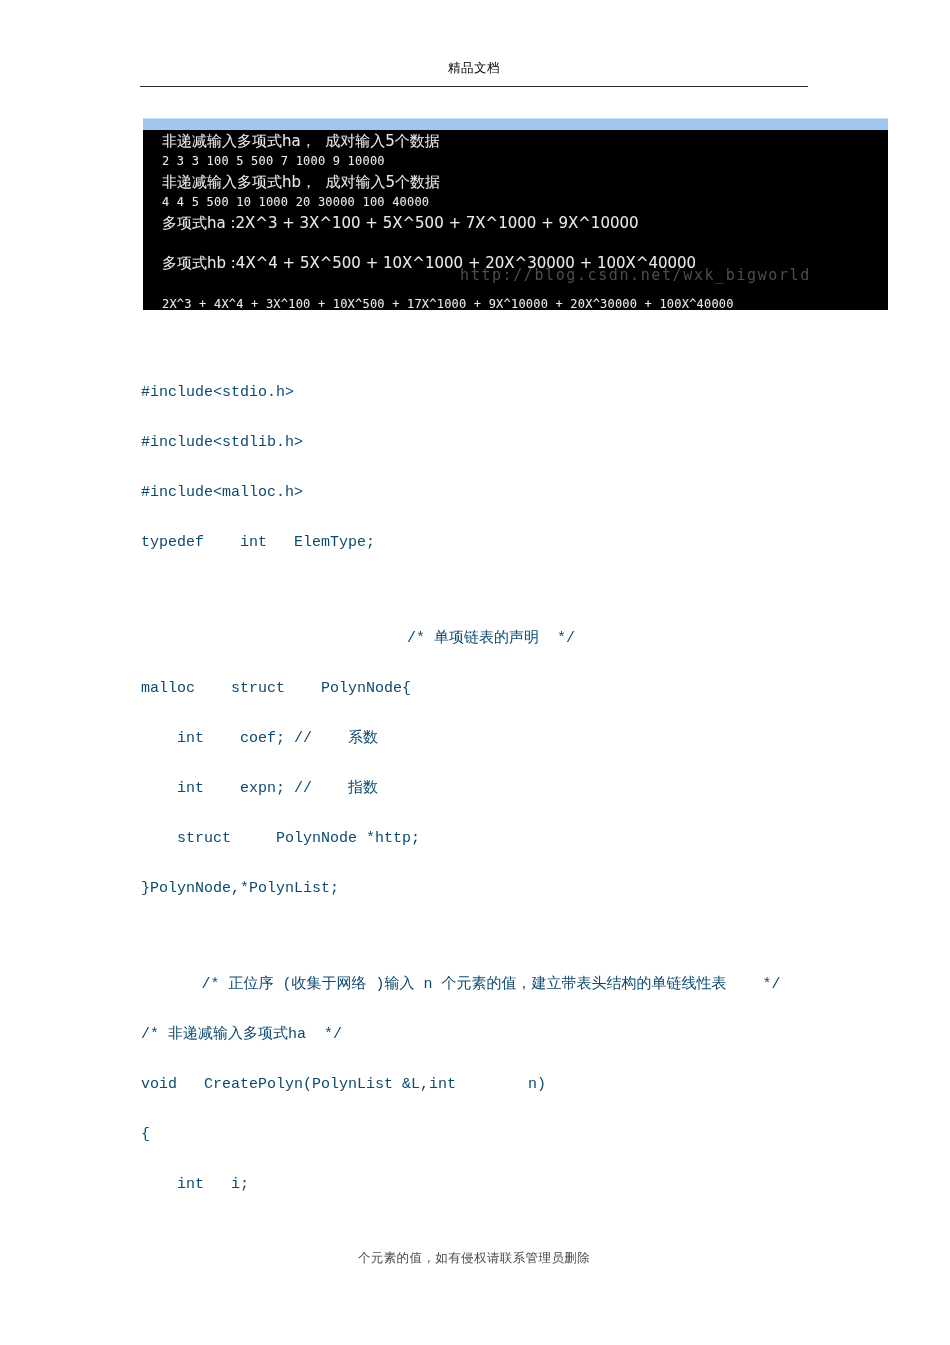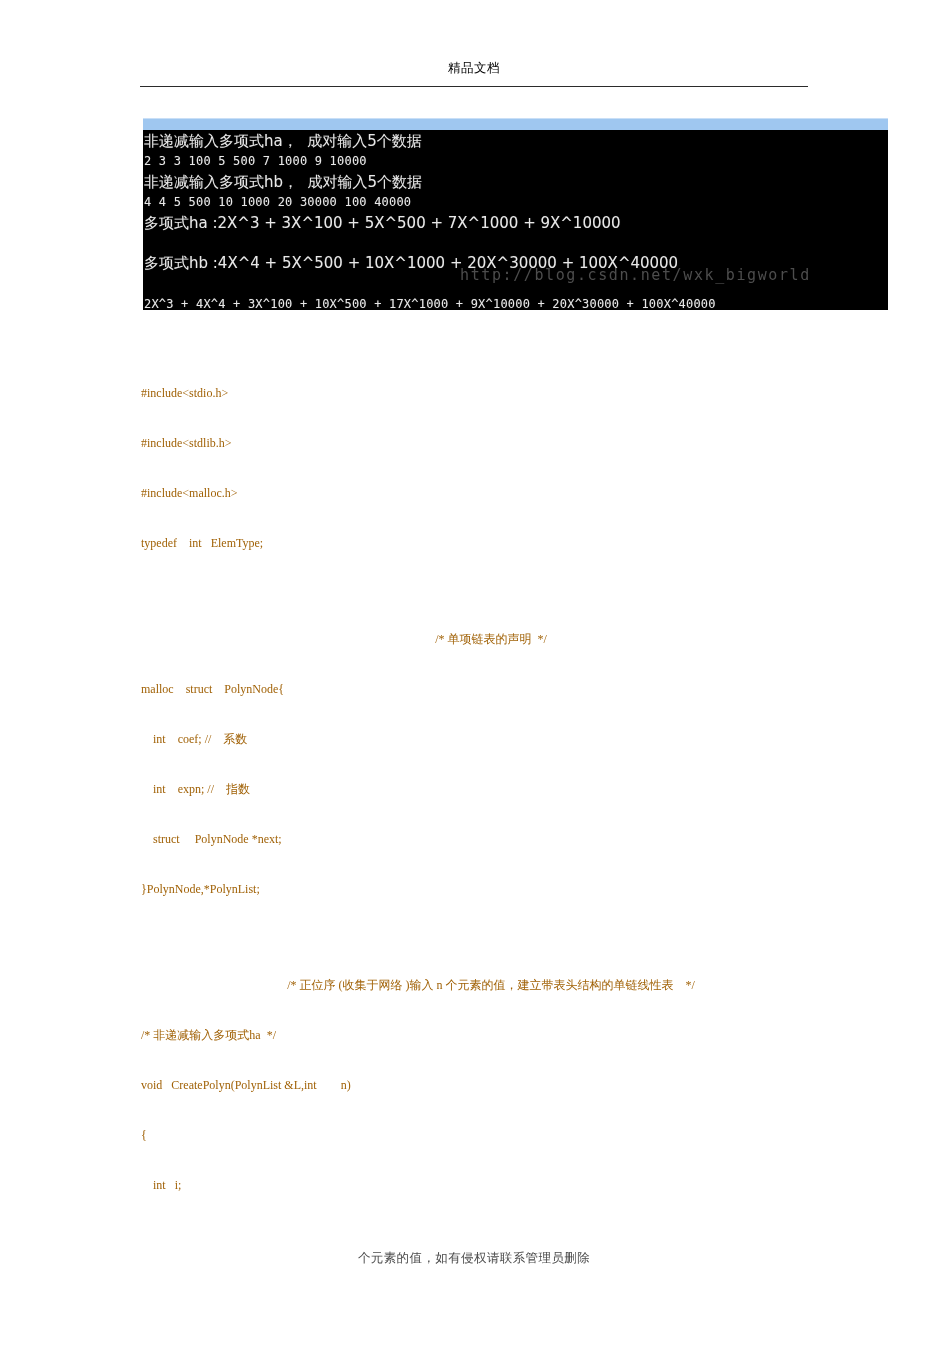--- a/index.html
+++ b/index.html
@@ -59,21 +59,21 @@
     height: 11px;
     background: #9fc7f0;
     border-top: 1px solid #c9dff7;
   }
   .console-body {
     position: absolute;
     left: 0;
     top: 11px;
     width: 100%;
     height: 181px;
-    padding: 2px 0 0 1px;
+    padding: 2px 0 0 19px;
     box-sizing: border-box;
   }
   .console-line {
     font-family: "DejaVu Sans Mono", "Liberation Mono", monospace;
     font-size: 12px;
     line-height: 20.4px;
     color: #e8e8e8;
     white-space: pre;
     letter-spacing: 0.2px;
     text-shadow: 0 0 1px rgba(255,255,255,0.25);
@@ -99,24 +99,24 @@
   }
 
   
   .doc-body {
     position: absolute;
     left: 141px;
     top: 368px;
     width: 700px;
   }
   .code-line {
-    font-family: Liberation Serif, serif;
-    font-size: 12px;
+    font-family: Liberation Mono, monospace;
+    font-size: 15px;
     line-height: 50px;
-    color: #a16207;
+    color: #0c4a6e;
     white-space: pre;
   }
   .code-line.gap-before {
     margin-top: 46px;
     text-align: center;
   }
 
   
   .page-footer {
     position: absolute;
@@ -158,21 +158,21 @@
 
 <div class="doc-body">
   <div class="code-line">#include&lt;stdio.h&gt;</div>
   <div class="code-line">#include&lt;stdlib.h&gt;</div>
   <div class="code-line">#include&lt;malloc.h&gt;</div>
   <div class="code-line">typedef    int   ElemType;</div>
   <div class="code-line gap-before">/* 单项链表的声明  */</div>
   <div class="code-line">malloc    struct    PolynNode{</div>
   <div class="code-line">    int    coef; //    系数</div>
   <div class="code-line">    int    expn; //    指数</div>
-  <div class="code-line">    struct     PolynNode *next;</div>
+  <div class="code-line">    struct     PolynNode *http;</div>
   <div class="code-line">}PolynNode,*PolynList;</div>
   <div class="code-line gap-before">/* 正位序 (收集于网络 )输入 n 个元素的值，建立带表头结构的单链线性表    */</div>
   <div class="code-line">/* 非递减输入多项式ha  */</div>
   <div class="code-line">void   CreatePolyn(PolynList &amp;L,int        n)</div>
   <div class="code-line">{</div>
   <div class="code-line">    int   i;</div>
 </div>
 
 <div class="page-footer">
   <span class="footer-text">个元素的值，如有侵权请联系管理员删除</span>

